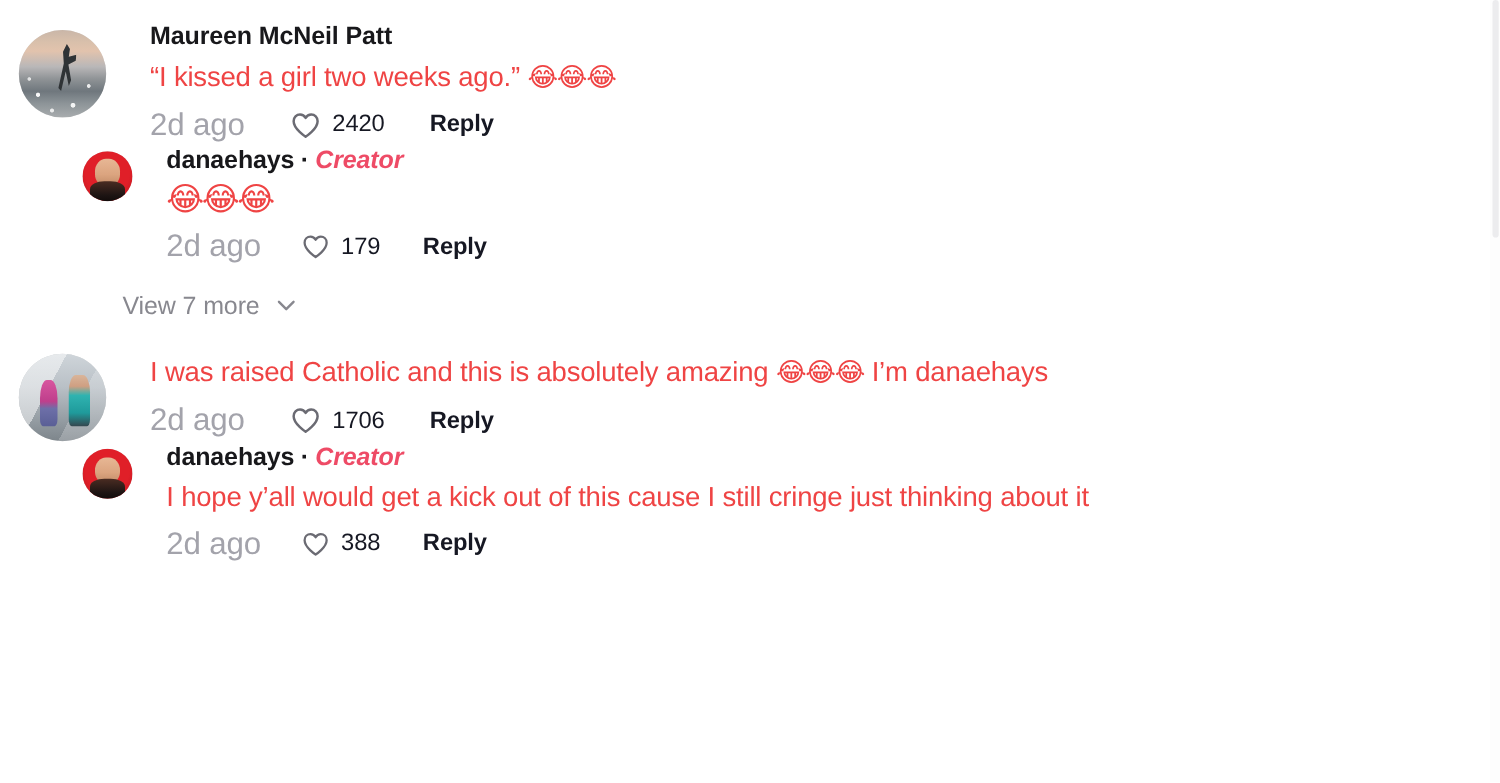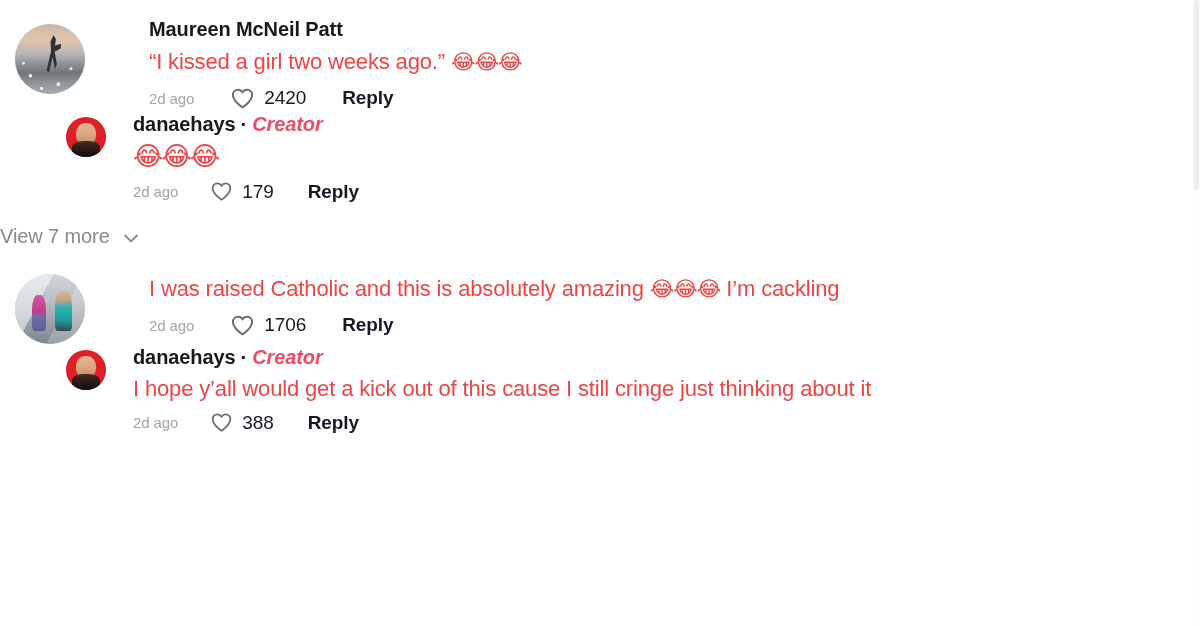--- a/index.html
+++ b/index.html
@@ -42,21 +42,20 @@
 
   
   .comment {
     display: flex;
     align-items: flex-start;
   }
 
   .comment.top-level {
     padding-left: 15px;
     margin-bottom: 2px;
-    gap: 29px;
   }
 
   .comment.reply {
     padding-left: 66px;
   }
 
   .avatar {
     flex: 0 0 auto;
     border-radius: 50%;
     overflow: hidden;
@@ -126,21 +125,21 @@
   
   .meta-row {
     display: flex;
     align-items: center;
     margin-top: 8px;
   }
   .reply .meta-row { margin-top: 7px; }
 
   .timestamp {
     color: #a3a3ab;
-    font-size: 15px;
+    font-size: 25px;
     letter-spacing: -0.1px;
   }
 
   .like-group {
     display: flex;
     align-items: center;
     margin-left: 36px;
   }
   .reply .like-group { margin-left: 32px; }
 
@@ -165,21 +164,22 @@
     font-weight: bold;
     margin-left: 36px;
     letter-spacing: -0.1px;
     cursor: pointer;
   }
   .reply .reply-button { margin-left: 34px; }
 
   
   .view-more-row {
     display: flex;
-    align-items: flex-end;
+    align-items: flex-start;
+    padding-left: 98px;
     margin-top: 22px;
     margin-bottom: 20px;
     cursor: pointer;
   }
   .view-more-label {
     color: #88888f;
     font-size: 20px;
     letter-spacing: -0.1px;
   }
   .chevron-icon {
@@ -324,21 +324,21 @@
         <path d="M5 9 L12 16 L19 9"></path>
       </svg>
     </span>
   </div>
 
   <div class="comment top-level">
     <div class="avatar">
       <div class="av-gym"></div>
     </div>
     <div class="body">
-      <div class="comment-text"><span>I was raised Catholic and this is absolutely amazing </span><span class="emoji">😂😂😂</span><span> I’m cackling</span></div>
+      <div class="comment-text"><span>I was raised Catholic and this is absolutely amazing </span><span class="emoji">😂😂😂</span><span> I’m danaehays</span></div>
       <div class="meta-row">
         <span class="timestamp">2d ago</span>
         <span class="like-group">
           <span class="heart-icon">
             <svg viewBox="0 0 24 24" width="100%" height="100%" fill="none" stroke="#6b6b73" stroke-width="1.9" stroke-linejoin="round">
               <path d="M12 20.5 C12 20.5 2.8 14.6 2.8 8.6 C2.8 5.6 5.0 3.5 7.7 3.5
                        C9.7 3.5 11.2 4.7 12 6.1 C12.8 4.7 14.3 3.5 16.3 3.5
                        C19.0 3.5 21.2 5.6 21.2 8.6 C21.2 14.6 12 20.5 12 20.5 Z"></path>
             </svg>
           </span>

